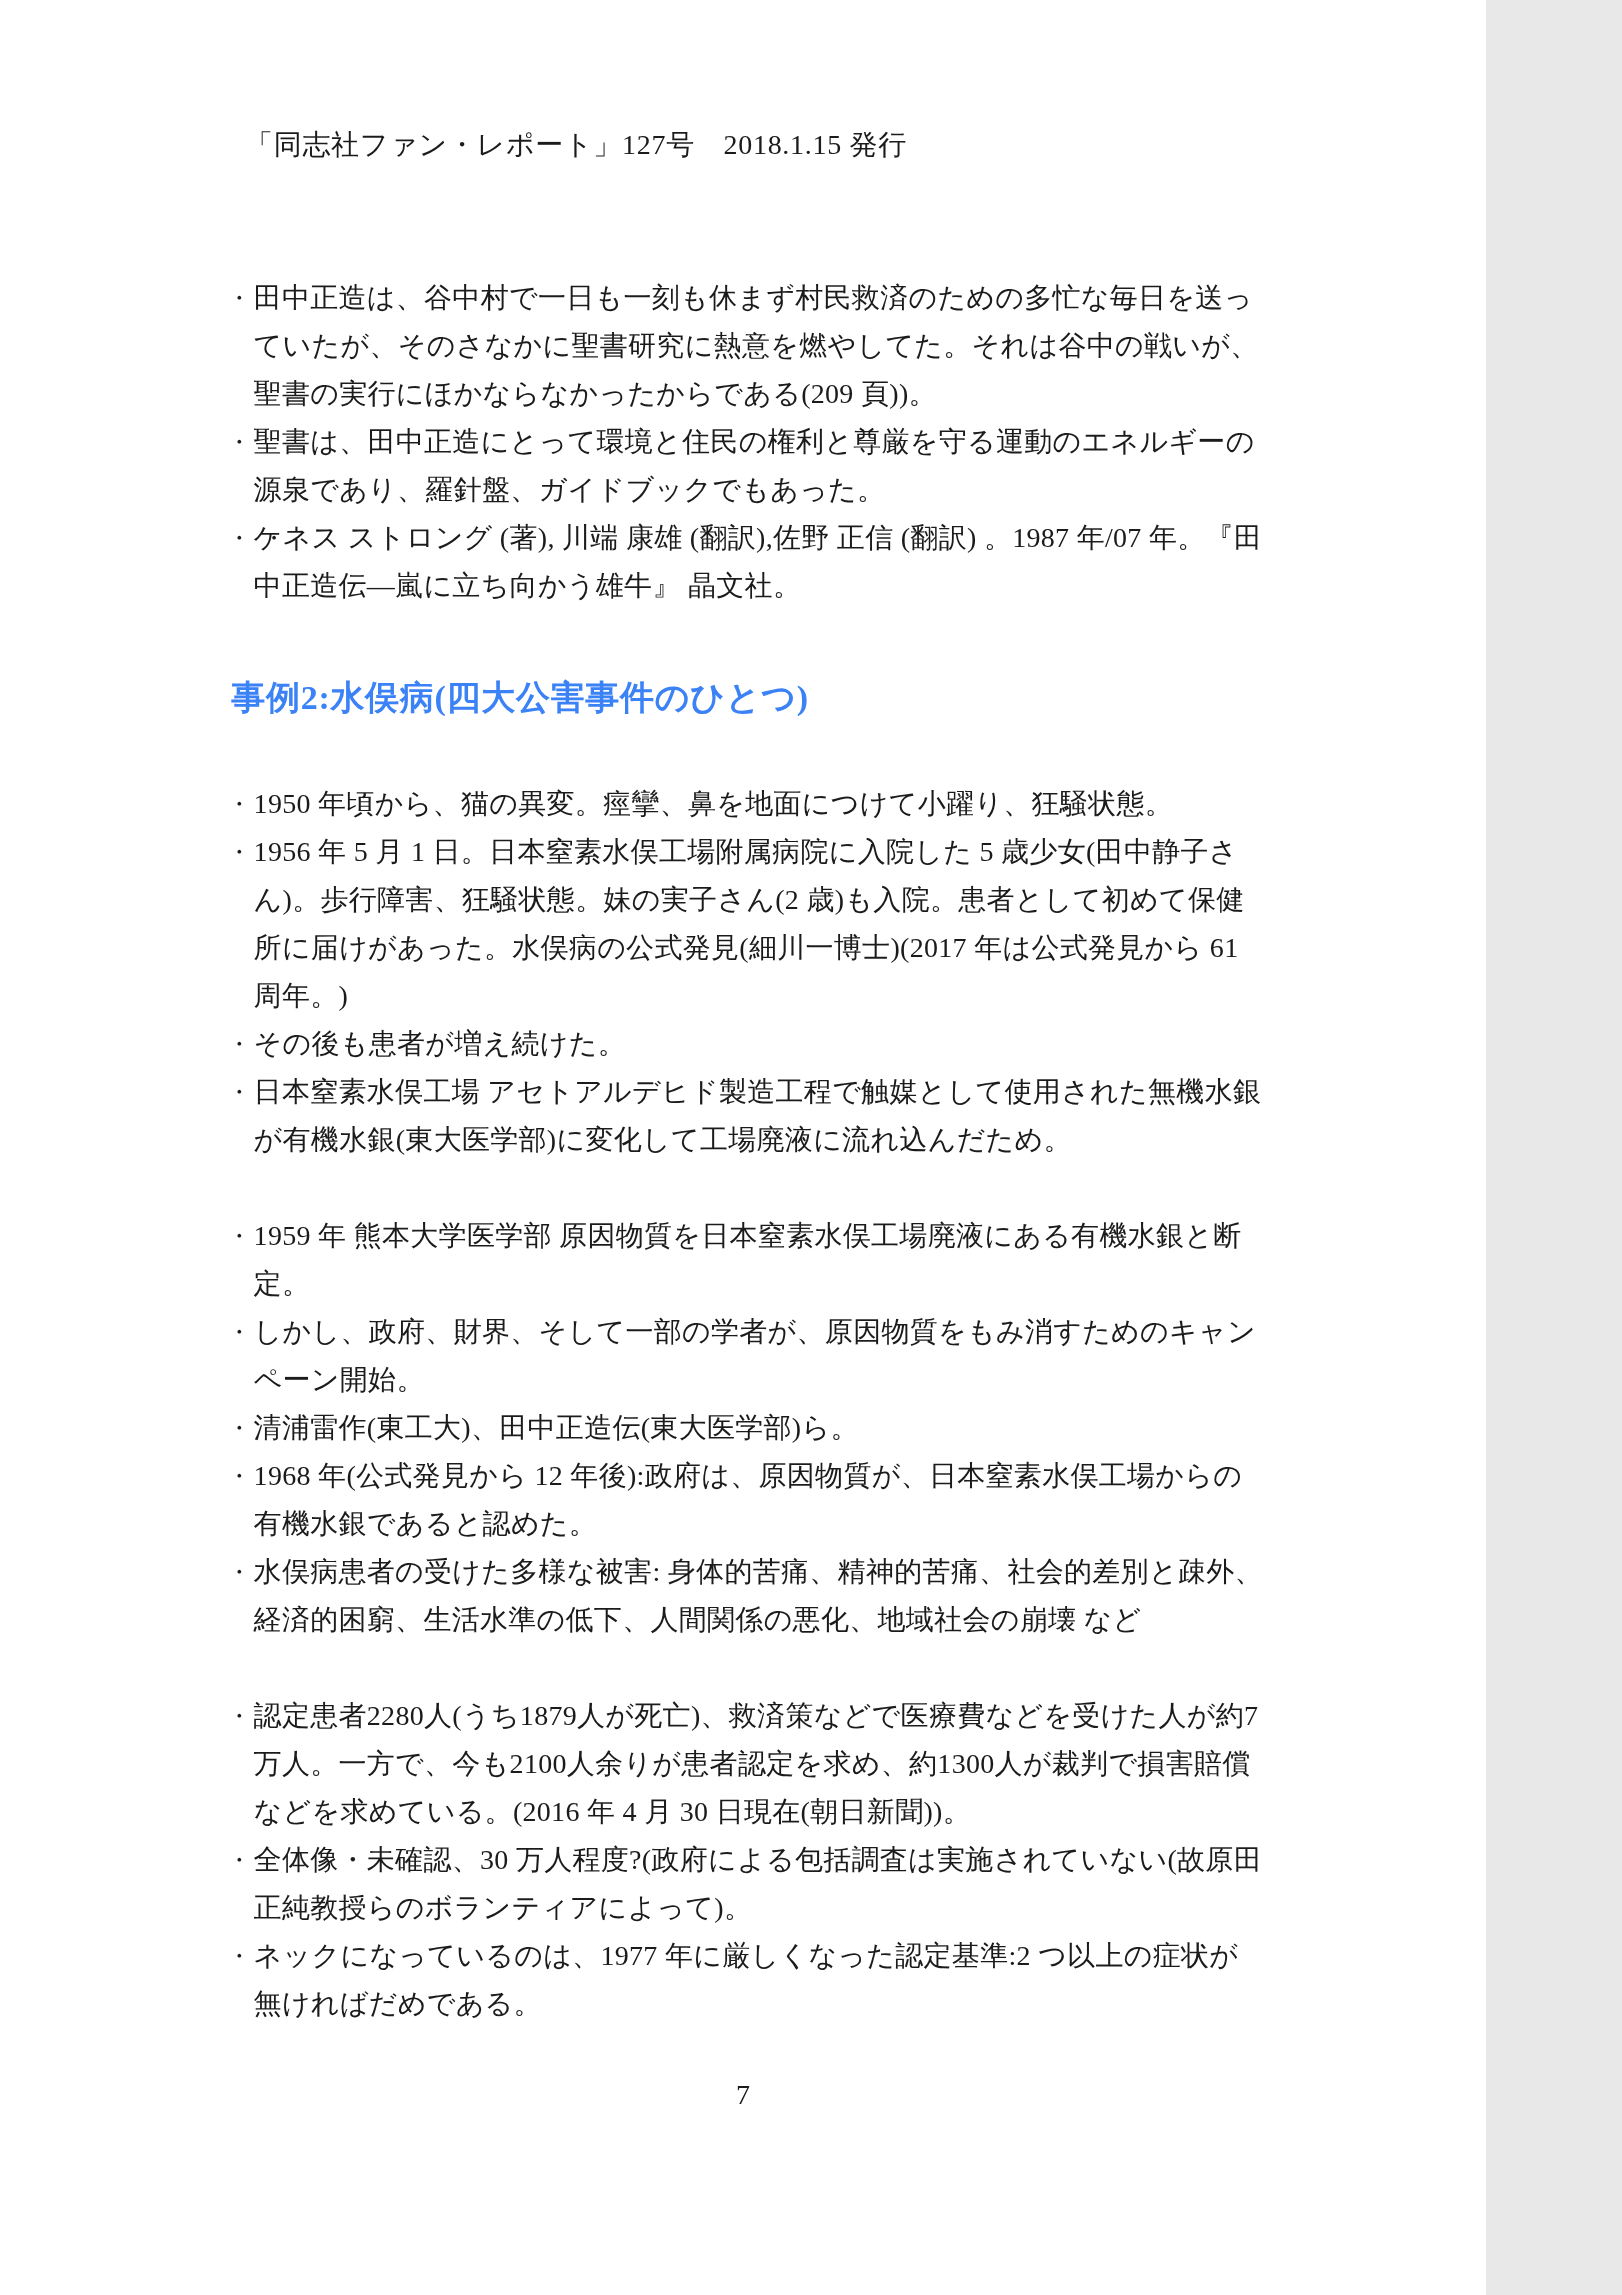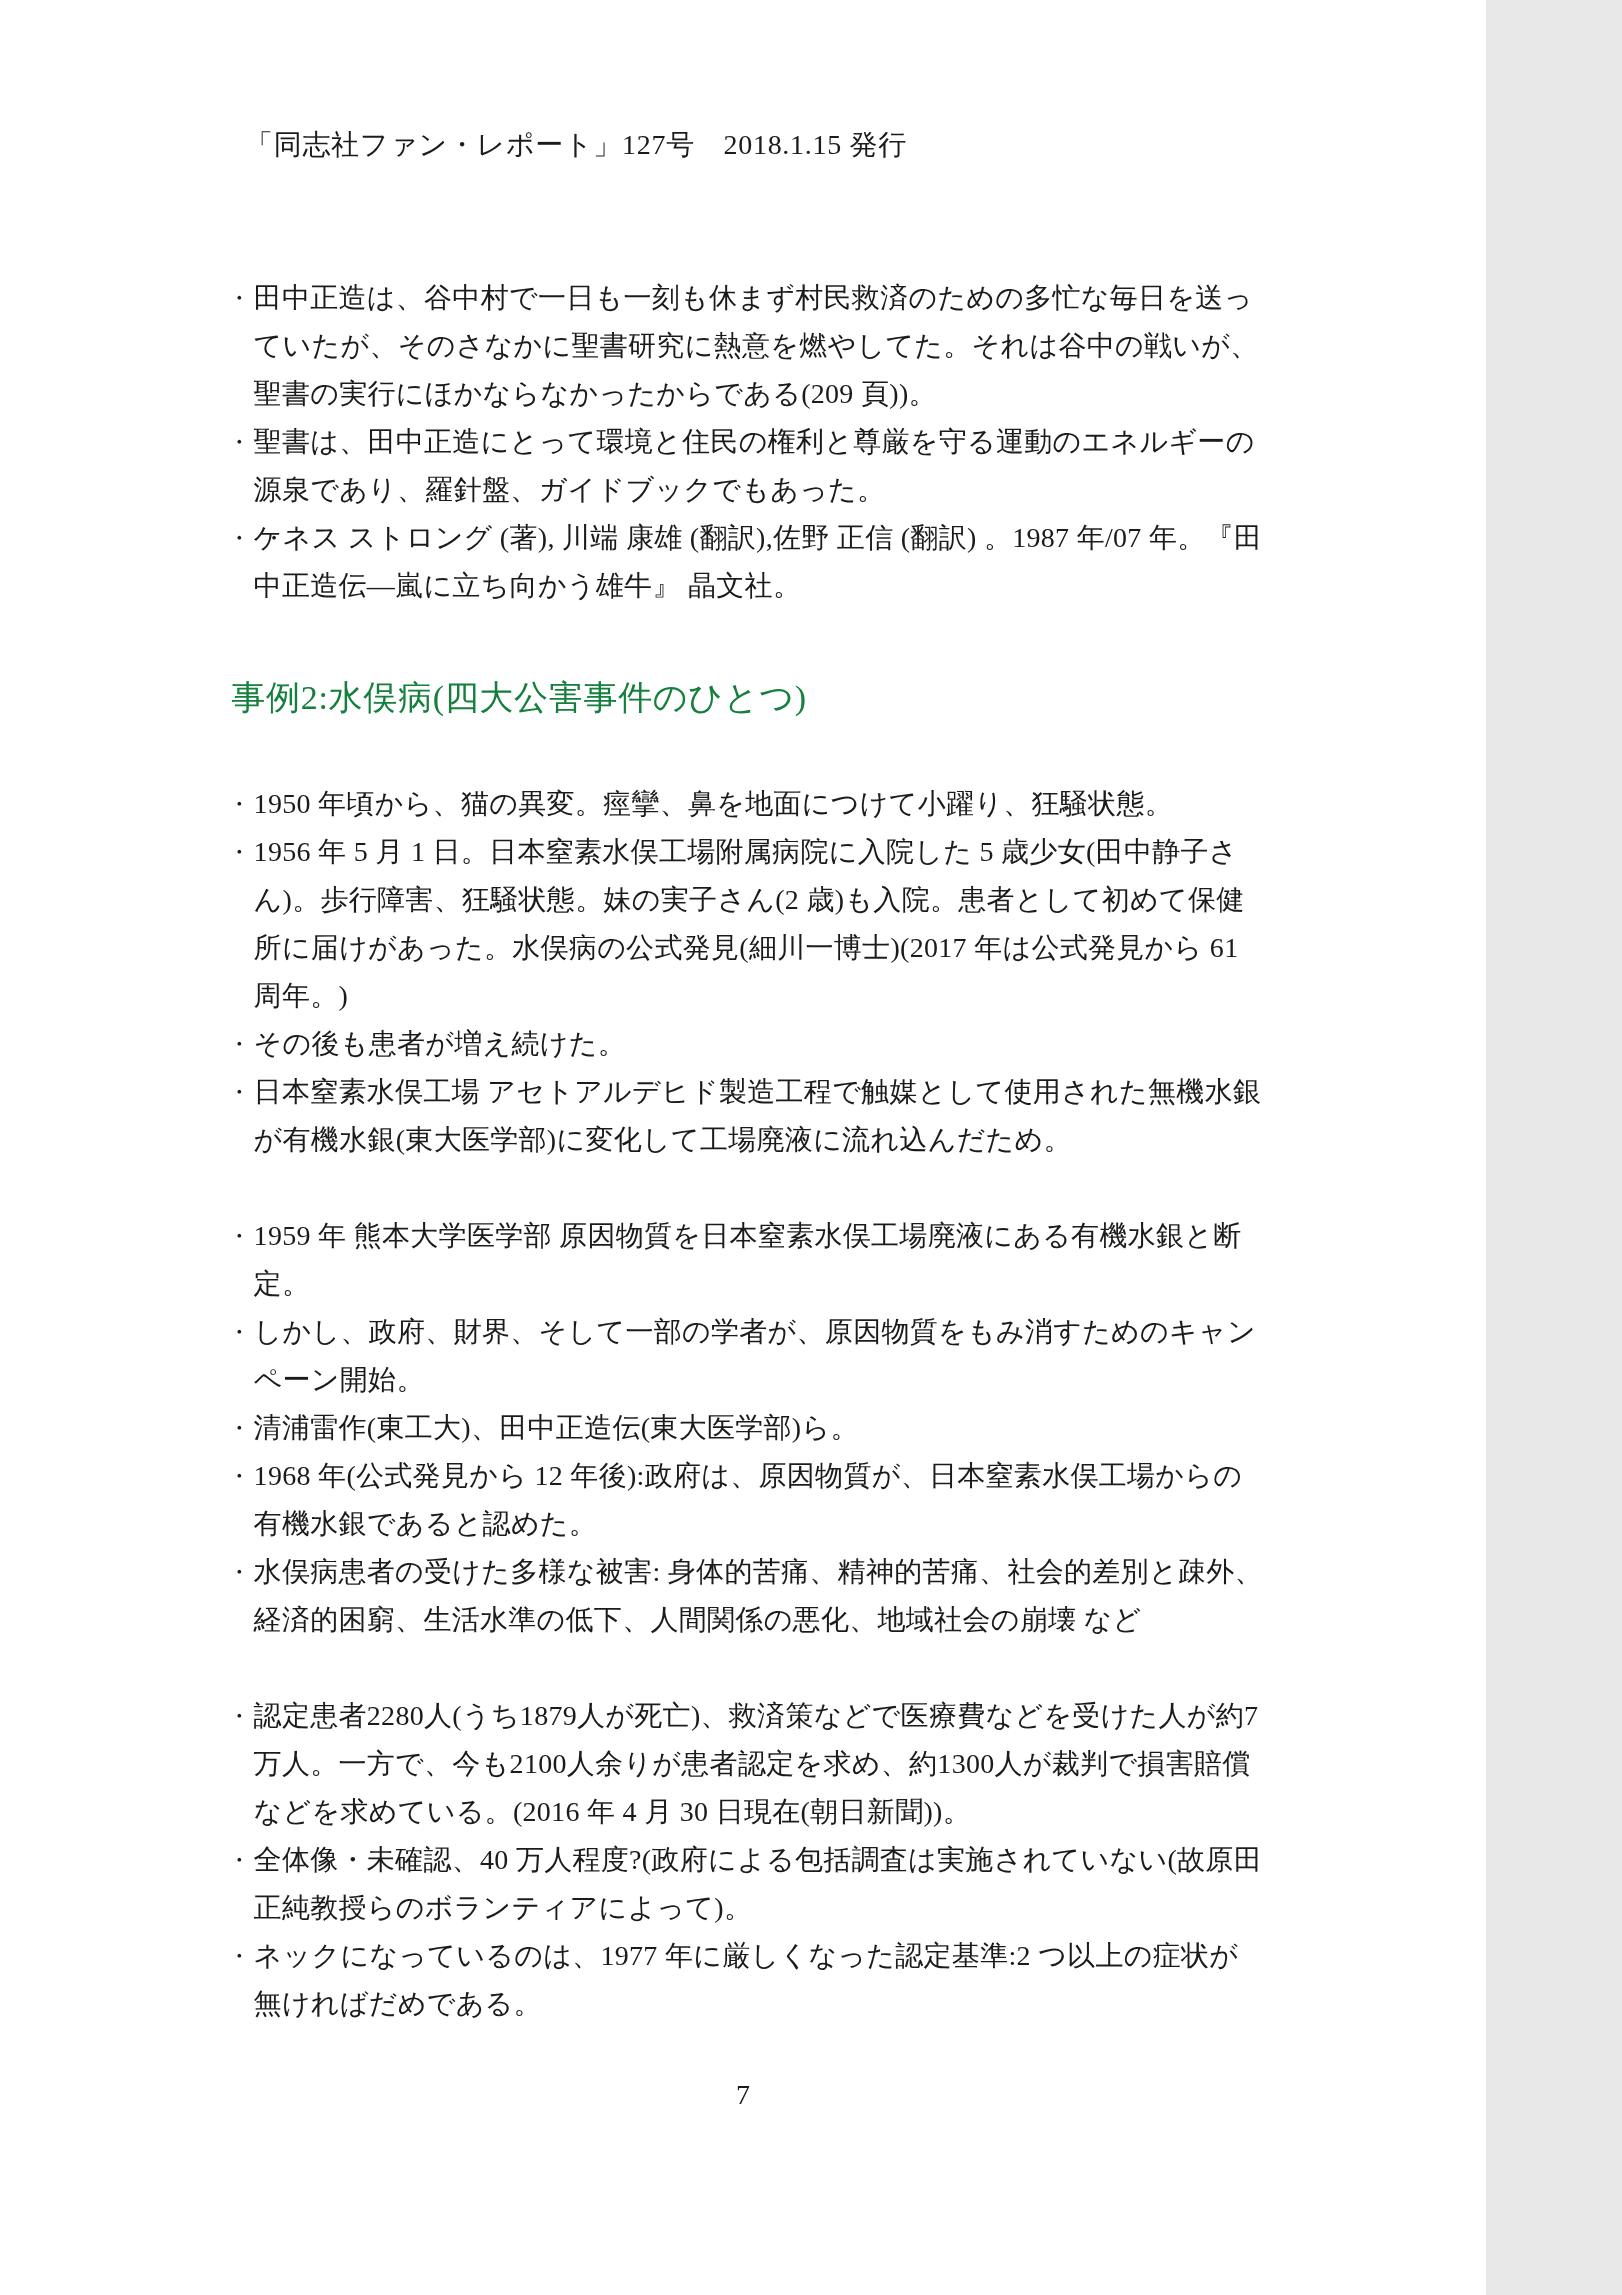--- a/index.html
+++ b/index.html
@@ -51,22 +51,22 @@
   .bullet.sub {
     padding-left: 65px;
   }
   .bullet.sub .marker {
     left: 31px;
   }
   .section-heading {
     margin: 62px 0 56px 1.3px;
     font-size: 34px;
     line-height: 52px;
-    font-weight: normal;
-    color: #15803d;
+    font-weight: bold;
+    color: #3b82f6;
     letter-spacing: 0.7px;
   }
   .gap {
     height: 48px;
   }
   .page-number {
     position: absolute;
     top: 2071px;
     left: 0;
     right: 0;
@@ -143,21 +143,21 @@
     </div>
 
     <div class="gap"></div>
 
     <div class="bullet">
       <span class="marker">・</span>
       <span>認定患者2280人(うち1879人が死亡)、救済策などで医療費などを受けた人が約7万人。一方で、今も2100人余りが患者認定を求め、約1300人が裁判で損害賠償などを求めている。(2016 年 4 月 30 日現在(朝日新聞))。</span>
     </div>
     <div class="bullet">
       <span class="marker">・</span>
-      <span>全体像・未確認、40 万人程度?(政府による包括調査は実施されていない(故原田正純教授らのボランティアによって)。</span>
+      <span>全体像・未確認、30 万人程度?(政府による包括調査は実施されていない(故原田正純教授らのボランティアによって)。</span>
     </div>
     <div class="bullet">
       <span class="marker">・</span>
       <span>ネックになっているのは、1977 年に厳しくなった認定基準:2 つ以上の症状が無ければだめである。</span>
     </div>
 
   </div>
 
   <div class="page-number">7</div>
 

